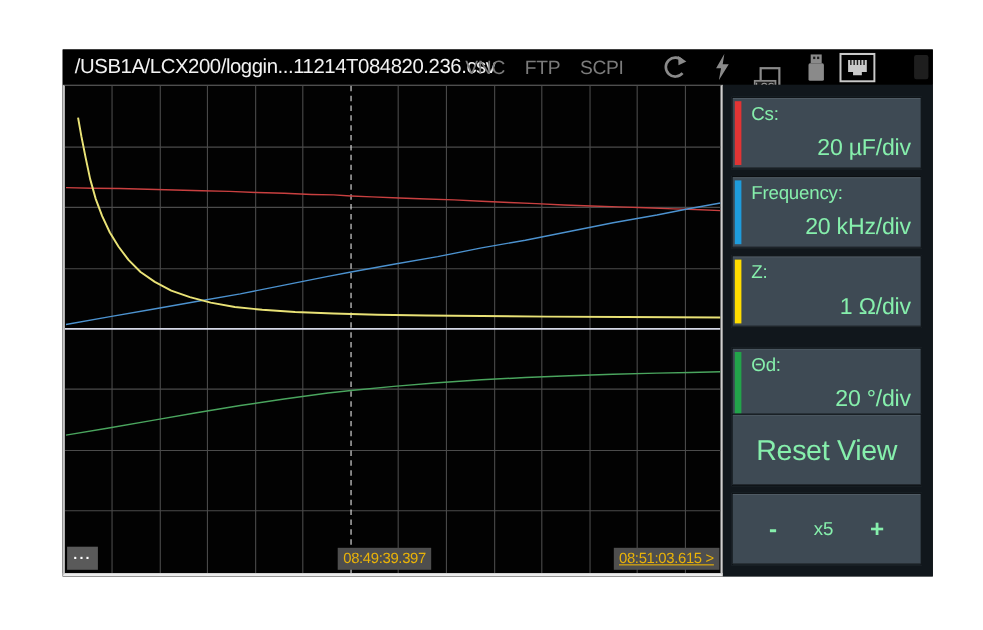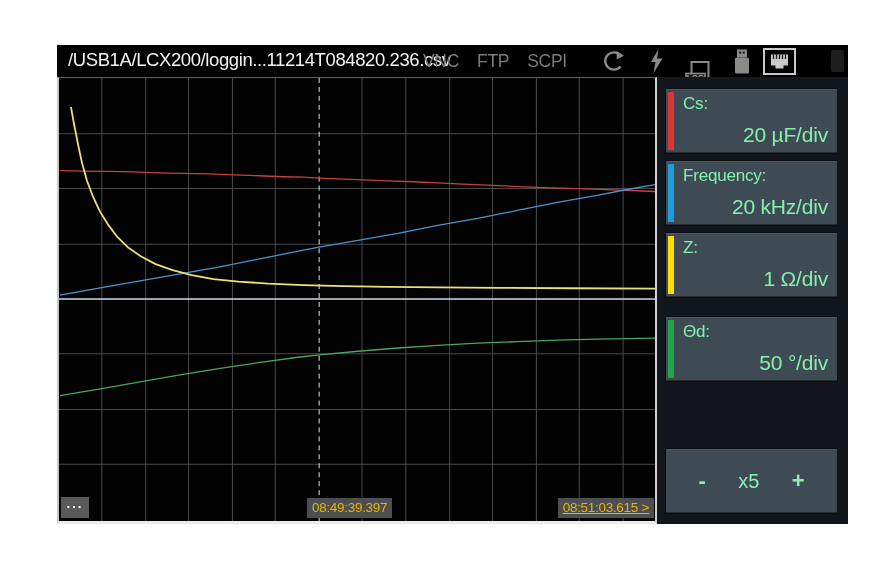--- a/index.html
+++ b/index.html
@@ -39,21 +39,21 @@
     background:#3e4a54;border:1px solid #0b0f12;
     box-shadow:inset 0 1px 0 rgba(255,255,255,.09), inset 0 -1px 0 rgba(0,0,0,.45);
     color:#86efac;
   }
   .pbtn .stripe{position:absolute;left:2px;top:3px;bottom:3px;width:6px;}
   .pbtn .lbl{position:absolute;left:17px;top:5px;font-size:17px;letter-spacing:-0.2px;}
   .pbtn .val{position:absolute;right:9px;bottom:6px;font-size:21px;letter-spacing:-0.2px;}
   .pbtn.reset{display:flex;align-items:center;justify-content:center;font-size:26px;letter-spacing:-0.3px;}
   .pbtn.zoomrow{display:flex;align-items:center;justify-content:space-evenly;}
   .zoom-minus,.zoom-plus{font-size:22px;font-weight:bold;line-height:1;}
-  .zoom-factor{font-size:20px;}
+  .zoom-factor{font-size:17px;}
 </style>
 </head>
 <body>
 
 <div class="screen">
 
   <div class="titlebar">
     <span class="tb-title">/USB1A/LCX200/loggin...11214T084820.236.csv</span>
     <div class="tb-status">
       <span>VNC</span>
@@ -153,21 +153,22 @@
     <div class="val">20 kHz/div</div>
   </div>
   <div class="pbtn" style="top:187px;">
     <div class="stripe" style="background: rgb(255, 221, 0);"></div>
     <div class="lbl">Z:</div>
     <div class="val">1 Ω/div</div>
   </div>
   <div class="pbtn" style="top:259px;margin-top:12px;">
     <div class="stripe" style="background: rgb(34, 164, 74);"></div>
     <div class="lbl">Θd:</div>
-    <div class="val">50 °/div</div>
+    <div class="val">20 °/div</div>
   </div>
+  <div class="pbtn reset" style="top:331px;">Reset View</div>
   <div class="pbtn zoomrow" style="top:403px;">
     <span class="zoom-minus">-</span>
     <span class="zoom-factor">x5</span>
     <span class="zoom-plus">+</span>
   </div>
 
 </div>
 
 </body></html>

